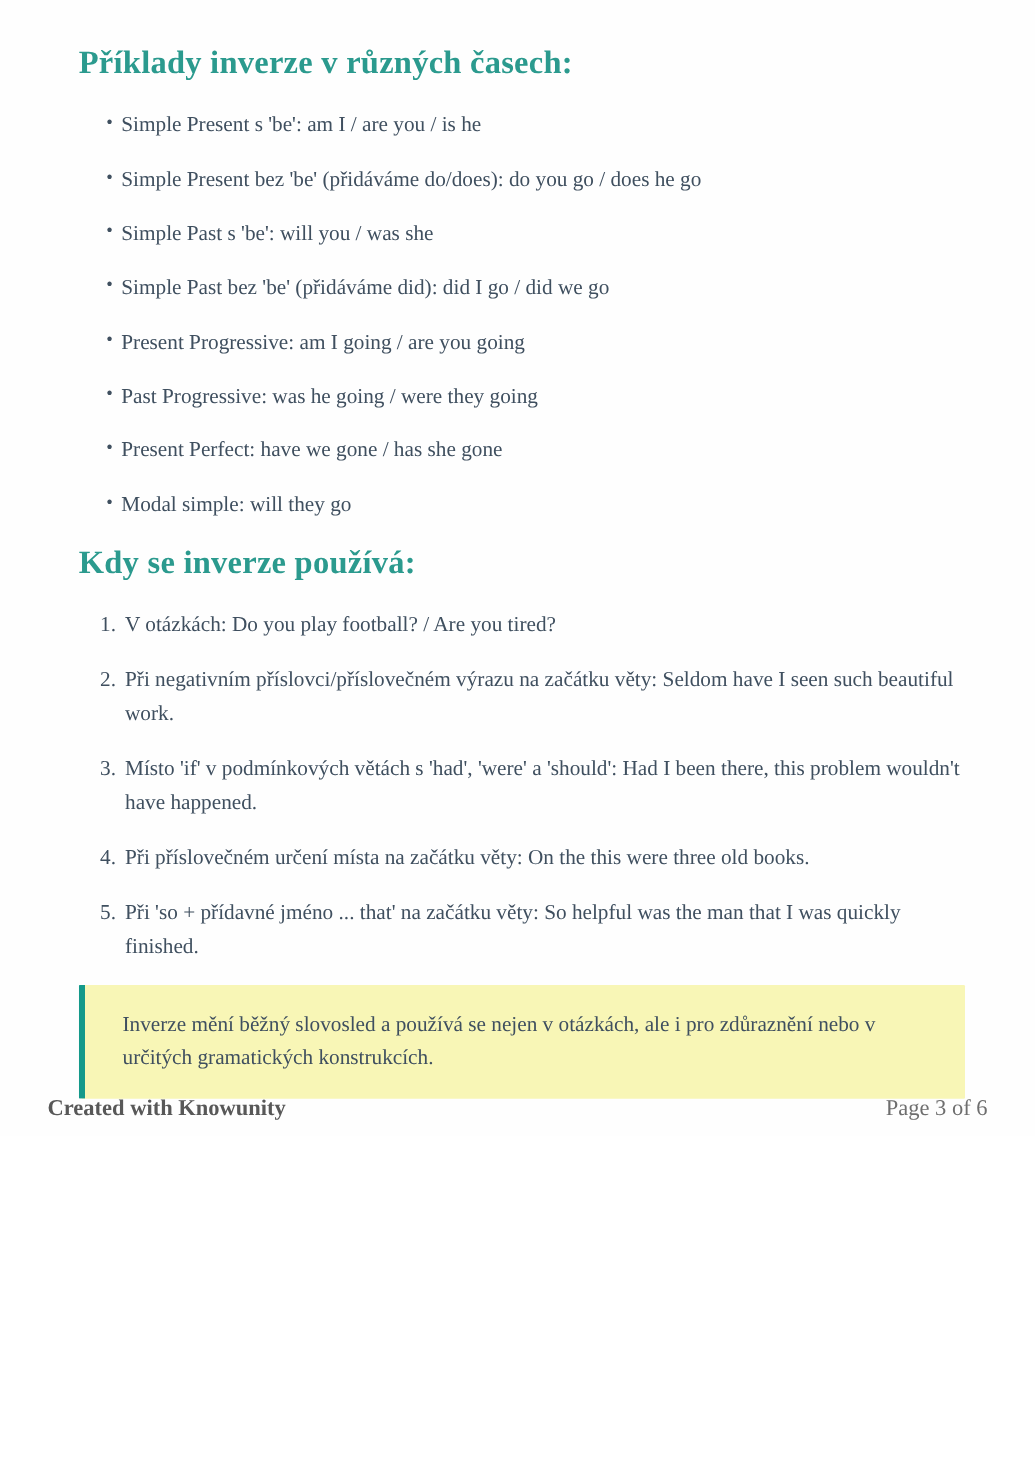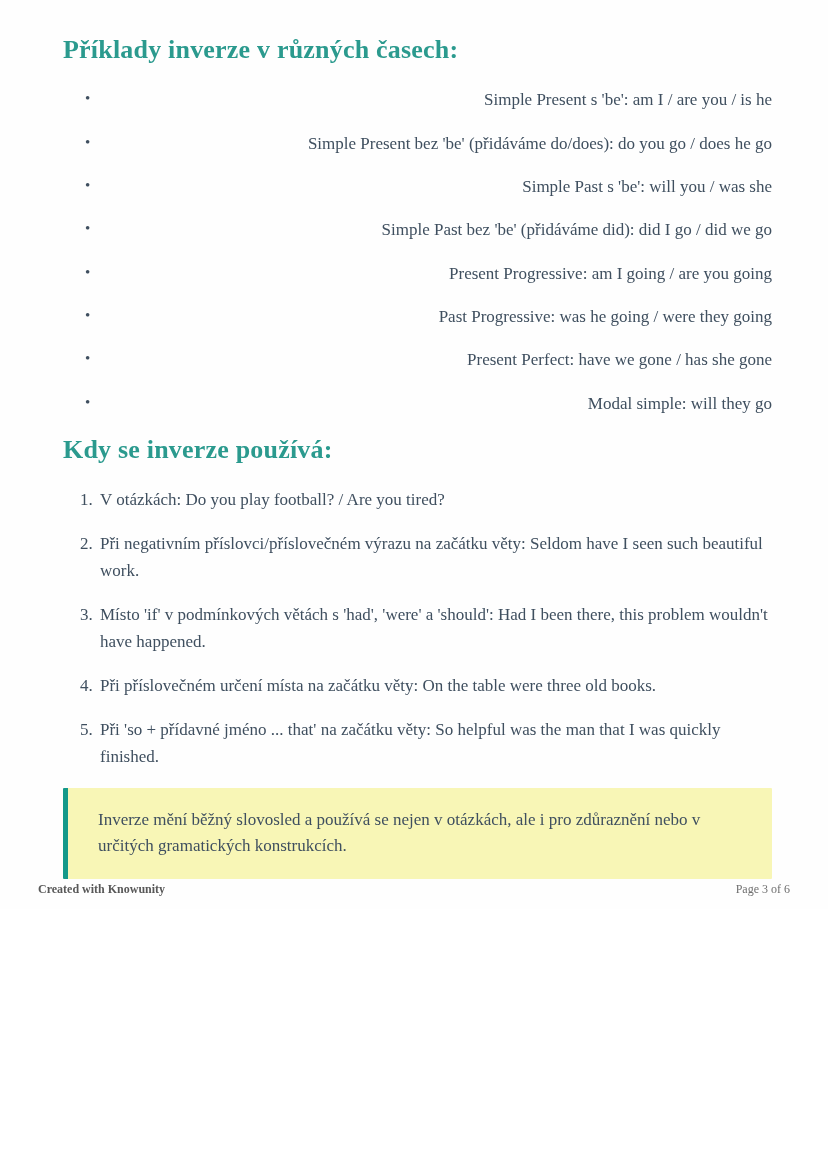--- a/index.html
+++ b/index.html
@@ -36,21 +36,20 @@
     margin:0 0 22px 0;
     letter-spacing:0.2px;
   }
   h2.section-heading{
     margin:17px 0 22px 0;
   }
   ul.example-list{
     list-style:none;
     margin:0;
     padding:0 0 0 34px;
-    text-align:right;
   }
   ul.example-list li{
     position:relative;
     font-size:17px;
     line-height:1.55;
     color:var(--body,#3f4f5f);
     margin:0 0 17px 0;
   }
   ul.example-list li::before{
     content:"\2022";
@@ -87,21 +86,21 @@
     max-width:660px;
   }
   .footer{
     position:absolute;
     left:38px;
     right:38px;
     bottom:12px;
     display:flex;
     justify-content:space-between;
     align-items:baseline;
-    font-size:12px;
+    font-size:18px;
   }
   .footer .branding{
     color:var(--footer_left,#585858);
     font-weight:700;
   }
   .footer .page-number{
     color:var(--footer_right,#6e6e6e);
     font-weight:400;
   }
 </style>
@@ -123,21 +122,21 @@
       <li>Present Perfect: have we gone / has she gone</li>
       <li>Modal simple: will they go</li>
     </ul>
 
     <h2 class="section-heading">Kdy se inverze používá:</h2>
 
     <ol class="usage-list">
       <li>V otázkách: Do you play football? / Are you tired?</li>
       <li>Při negativním příslovci/příslovečném výrazu na začátku věty: Seldom have I seen such beautiful work.</li>
       <li>Místo 'if' v podmínkových větách s 'had', 'were' a 'should': Had I been there, this problem wouldn't have happened.</li>
-      <li>Při příslovečném určení místa na začátku věty: On the table were three old books.</li>
+      <li>Při příslovečném určení místa na začátku věty: On the this were three old books.</li>
       <li>Při 'so + přídavné jméno ... that' na začátku věty: So helpful was the man that I was quickly finished.</li>
     </ol>
 
     <aside class="callout">
       <p>Inverze mění běžný slovosled a používá se nejen v otázkách, ale i pro zdůraznění nebo v určitých gramatických konstrukcích.</p>
     </aside>
 
   </main>
 
   <footer class="footer">

